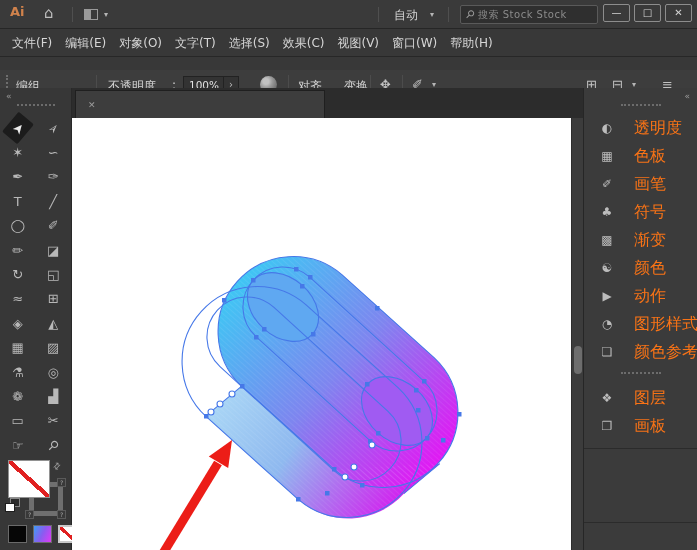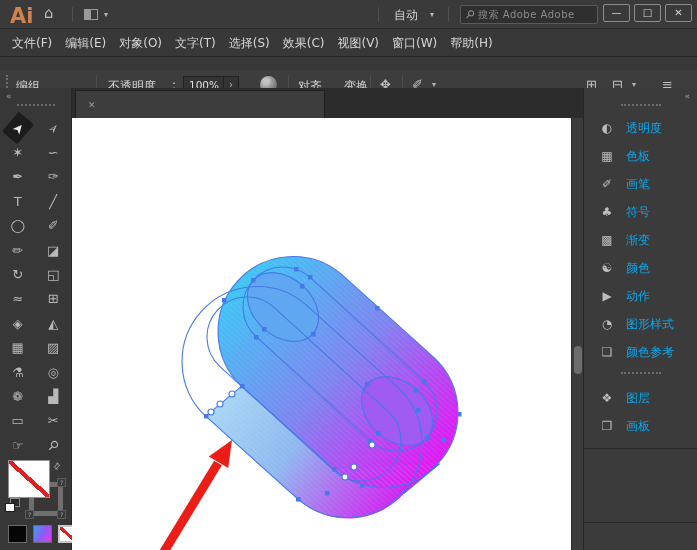--- a/index.html
+++ b/index.html
@@ -1,21 +1,21 @@
 <!DOCTYPE html>
 <html><head>
 <meta charset="utf-8">
 <style>
   * { box-sizing: border-box; margin: 0; padding: 0; }
   html,body { width:697px; height:550px; }
   body { position:relative; background:#383838; font-family:"DejaVu Sans",sans-serif; color:#cfcfcf; overflow:hidden; -webkit-font-smoothing:antialiased; }
 
   
   .titlebar { position:absolute; left:0; top:0; width:697px; height:29px; background:#3a3a3a; border-bottom:1px solid #262626; }
-  .ai-logo { position:absolute; left:10px; top:4px; font-size:21px; font-weight:bold; color:#d0824c; }
+  .ai-logo { position:absolute; left:10px; top:4px; font-size:13px; font-weight:bold; color:#d0824c; }
   .home-ic { position:absolute; left:44px; top:4px; font-size:15px; color:#bdbdbd; }
   .tb-sep { position:absolute; top:7px; width:1px; height:15px; background:#4f4f4f; }
   .ws-icon { position:absolute; left:84px; top:9px; width:14px; height:11px; border:1px solid #9a9a9a; }
   .ws-icon::after { content:""; position:absolute; left:5px; top:0; width:1px; height:9px; background:#9a9a9a; }
   .ws-icon::before { content:""; position:absolute; left:0px; top:0px; width:5px; height:9px; background:#9a9a9a; }
   .chev { color:#b5b5b5; font-size:8px; }
   .ws-chev { position:absolute; left:104px; top:10px; }
   .auto-dd { position:absolute; left:394px; top:7px; font-size:12px; color:#d2d2d2; }
   .auto-chev { position:absolute; left:430px; top:10px; }
   .searchbox { position:absolute; left:460px; top:5px; width:138px; height:19px; background:#2f2f2f; border:1px solid #5a5a5a; border-radius:2px; display:flex; align-items:center; padding-left:5px; }
@@ -75,42 +75,42 @@
   .canvas { position:absolute; left:72px; top:118px; width:499px; height:432px; background:#ffffff; overflow:hidden; }
   .vscroll { position:absolute; left:571px; top:118px; width:12px; height:432px; background:#3c3c3c; border-left:1px solid #2e2e2e; }
   .vthumb { position:absolute; left:2px; top:228px; width:8px; height:28px; background:#6d6d6d; border-radius:4px; }
 
   
   .rightpanel { position:absolute; left:583px; top:88px; width:114px; height:462px; background:#3b3b3b; border-left:1px solid #262626; }
   .rp-collapse { position:absolute; right:8px; top:3px; }
   .rp-dots { position:absolute; left:37px; top:16px; width:40px; }
   .pitem { position:absolute; left:0; width:114px; height:28px; display:flex; align-items:center; }
   .picon { width:18px; margin-left:14px; text-align:center; font-size:12px; color:#bcbcbc; }
-  .plabel { margin-left:10px; font-size:12px; color:#0ea5e9; }
+  .plabel { margin-left:18px; font-size:16px; color:#f97316; }
   .rp-divider { position:absolute; left:37px; width:40px; }
   .rp-line { position:absolute; left:0; width:114px; height:1px; background:#2b2b2b; }
 
   .art { position:absolute; left:0; top:0; }
 </style>
 </head>
 <body>
 
 <div class="titlebar">
   <span class="ai-logo">Ai</span>
   <span class="home-ic">⌂</span>
   <span class="tb-sep" style="left:72px"></span>
   <span class="ws-icon"></span>
   <span class="chev ws-chev">▾</span>
   <span class="tb-sep" style="left:378px"></span>
   <span class="auto-dd">自动</span>
   <span class="chev auto-chev">▾</span>
   <span class="tb-sep" style="left:448px"></span>
   <div class="searchbox">
     <span class="mag">⚲</span>
-    <span class="search-ph">搜索 Adobe Adobe</span>
+    <span class="search-ph">搜索 Stock Stock</span>
   </div>
   <div class="winbtns">
     <div class="winbtn">—</div>
     <div class="winbtn">□</div>
     <div class="winbtn">✕</div>
   </div>
 </div>
 
 <div class="menubar">
   <span class="menu-item">文件(F)</span>

